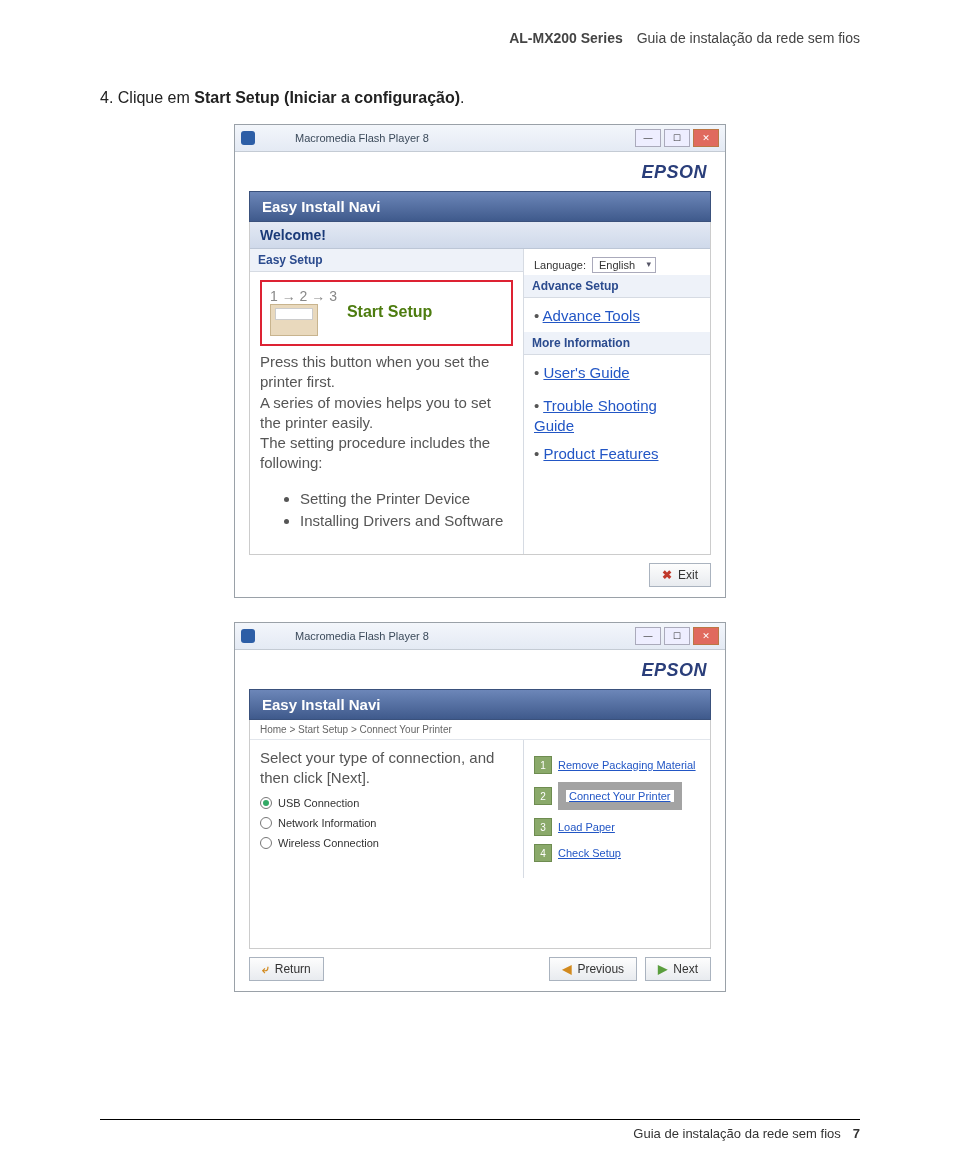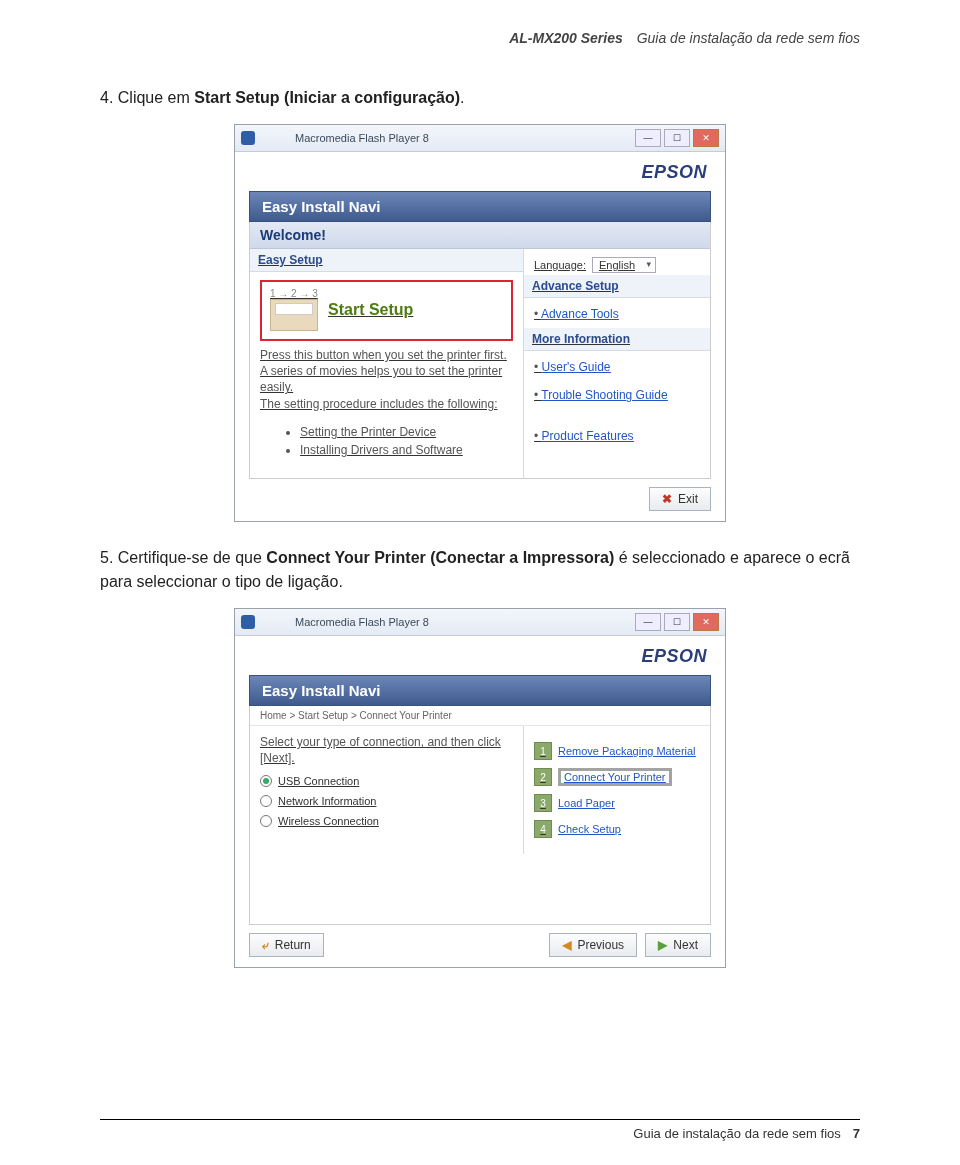--- a/index.html
+++ b/index.html
@@ -13,21 +13,20 @@
     padding: 30px 100px 30px 100px;
     box-sizing: border-box;
     position: relative;
     min-height: 1165px;
   }
   .doc-header {
     text-align: right;
     font-size: 14px;
     color: #444;
     margin-bottom: 40px;
-    font-style: italic;
   }
   .doc-header .series { font-weight: 600; margin-right: 10px; }
   .step-text { font-size: 16px; margin: 18px 0 14px 0; line-height: 1.5; }
   .step-text strong { font-weight: 800; }
 
   
   .shot {
     width: 490px;
     margin: 6px auto 24px auto;
     border: 1px solid #9aa1a8;
@@ -58,60 +57,60 @@
     color:#fff; font-weight:bold; font-size:15px;
     padding: 6px 12px;
     border: 1px solid #3a517c;
   }
   .pane { margin: 0 14px; border-left:1px solid #ccc; border-right:1px solid #ccc; border-bottom:1px solid #ccc; }
   .subhead {
     background: linear-gradient(#e3e9f4,#cfd9ea);
     color:#1a3a78; font-weight:bold; padding:5px 10px; font-size:14px;
     border-bottom:1px solid #bcc6d6;
   }
-  .cols { display:flex;text-decoration:underline; }
+  .cols { display:flex; }
   .col { padding:8px 10px; }
   .col-left { width:55%; border-right:1px solid #d6dbe3; }
   .col-right { flex:1; }
   .sec-h {
     background:#eef2f9; color:#2b4b8e; font-weight:bold; font-size:12px;
     padding:4px 8px; margin:-8px -10px 8px -10px; border-bottom:1px solid #d6dbe3;
   }
   .start-tile {
     border:2px solid #d23; padding:6px 8px 8px; margin-bottom:6px;
     display:flex; gap:10px; align-items:center;
     background:#fff;
   }
-  .steps123 { font-size:10px; color:#888; }
+  .steps123 { font-size:14px; color:#888; }
   .box-icon {
     width:46px; height:30px; background:#e9d9bd; border:1px solid #c8b48e; position:relative;
   }
   .box-icon::after{content:"";position:absolute;left:4px;right:4px;top:3px;height:10px;background:#fff;border:1px solid #ccc;}
   .start-label { font-weight:bold; color:#4d7c0f; font-size:16px; }
-  .fine { font-size:12px; color:#555; line-height:1.35; }
+  .fine { font-size:15px; color:#555; line-height:1.35; }
   .fine li { margin:2px 0; }
   .link { color:#2256c5; text-decoration:underline; cursor:pointer; }
   .lang-row { display:flex; align-items:center; gap:6px; margin-bottom:10px; font-size:11px; }
   .lang-sel { border:1px solid #aab; padding:1px 20px 1px 6px; background:#fff; font-size:11px; position:relative; }
   .lang-sel::after{content:"▾"; position:absolute; right:4px; top:1px; font-size:9px; color:#556;}
   .footer-bar {
     display:flex; justify-content:flex-end; gap:8px;
     padding:8px 14px 10px;
   }
   .btn {
     display:flex; align-items:center; gap:6px;
     background:linear-gradient(#fdfdfd,#e8ebef);
     border:1px solid #aab3bf; padding:4px 12px; font-size:12px; color:#333;
   }
   .x-icon { color:#c0392b; font-weight:bold; }
   .crumbs { font-size:10px; color:#666; padding:4px 10px; border-bottom:1px solid #e2e6ec; }
   .step-list { list-style:none; padding:0; margin:0; }
   .step-list li { display:flex; align-items:center; gap:6px; margin:8px 0; }
   .numbox { width:16px; height:16px; background:#8aa96a; color:#fff; font-size:10px; display:flex; align-items:center; justify-content:center; border:1px solid #6e8c50; }
-  .hl-red { border:3px solid #a3a3a3; padding:0 3px; }
+  .hl-red { border:8px solid #a3a3a3; padding:0 3px; }
   .radio-row { display:flex; align-items:flex-start; gap:6px; margin:8px 0; font-size:11px; }
   .radio { width:10px; height:10px; border:1px solid #777; border-radius:50%; display:inline-block; position:relative; }
   .radio.sel::after{content:"";position:absolute;inset:2px;border-radius:50%;background:#3a6;}
   .footer-bar.triple { justify-content:space-between; }
   .arrow-left{color:#d28a1e;font-weight:bold;}
   .arrow-right{color:#5a9e3d;font-weight:bold;}
   .page-footer {
     position:absolute; left:100px; right:100px; bottom:24px;
     border-top:1px solid #000; padding-top:6px;
     display:flex; justify-content:flex-end; gap:12px;
@@ -172,36 +171,32 @@
           <div class="lang-row">
             <span>Language:</span>
             <span class="lang-sel"><span>English</span></span>
           </div>
           <div class="sec-h">Advance Setup</div>
           <div class="fine">• <span class="link">Advance Tools</span></div>
           <div style="height:14px"></div>
           <div class="sec-h">More Information</div>
           <div class="fine">• <span class="link">User's Guide</span></div>
           <div class="fine" style="margin-top:12px">• <span class="link">Trouble Shooting Guide</span></div>
-          <div class="fine" style="margin-top:24px">• <span class="link">Product Features</span></div>
+          <div class="fine" style="margin-top:8px">• <span class="link">Product Features</span></div>
         </div>
       </div>
     </div>
     <div class="footer-bar">
       <div class="btn">
           <span class="x-icon">✖</span>
           <span>Exit</span>
         </div>
     </div>
   </div>
 
-  <p class="step-text">
-    <span>5.</span>
-    <span>Certifique-se de que </span><strong>Connect Your Printer (Conectar a Impressora)</strong><span> é seleccionado e aparece o ecrã para seleccionar o tipo de ligação.</span>
-  </p>
 
   <div class="shot">
     <div class="title-bar">
       <span class="flash-icon"></span>
       <span class="title">Macromedia Flash Player 8</span>
       <div class="win-btns">
         <span class="win-btn">—</span>
         <span class="win-btn">☐</span>
         <span class="win-btn win-close">✕</span>
       </div>

